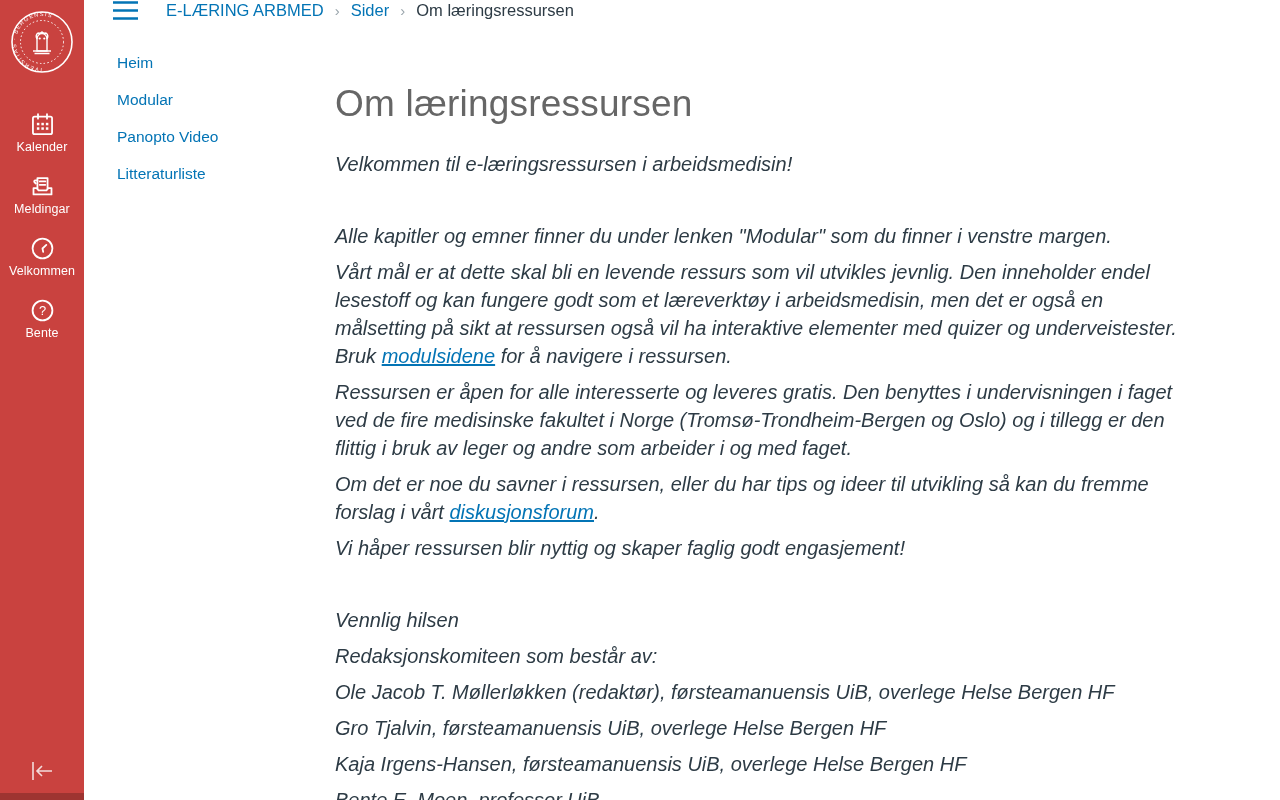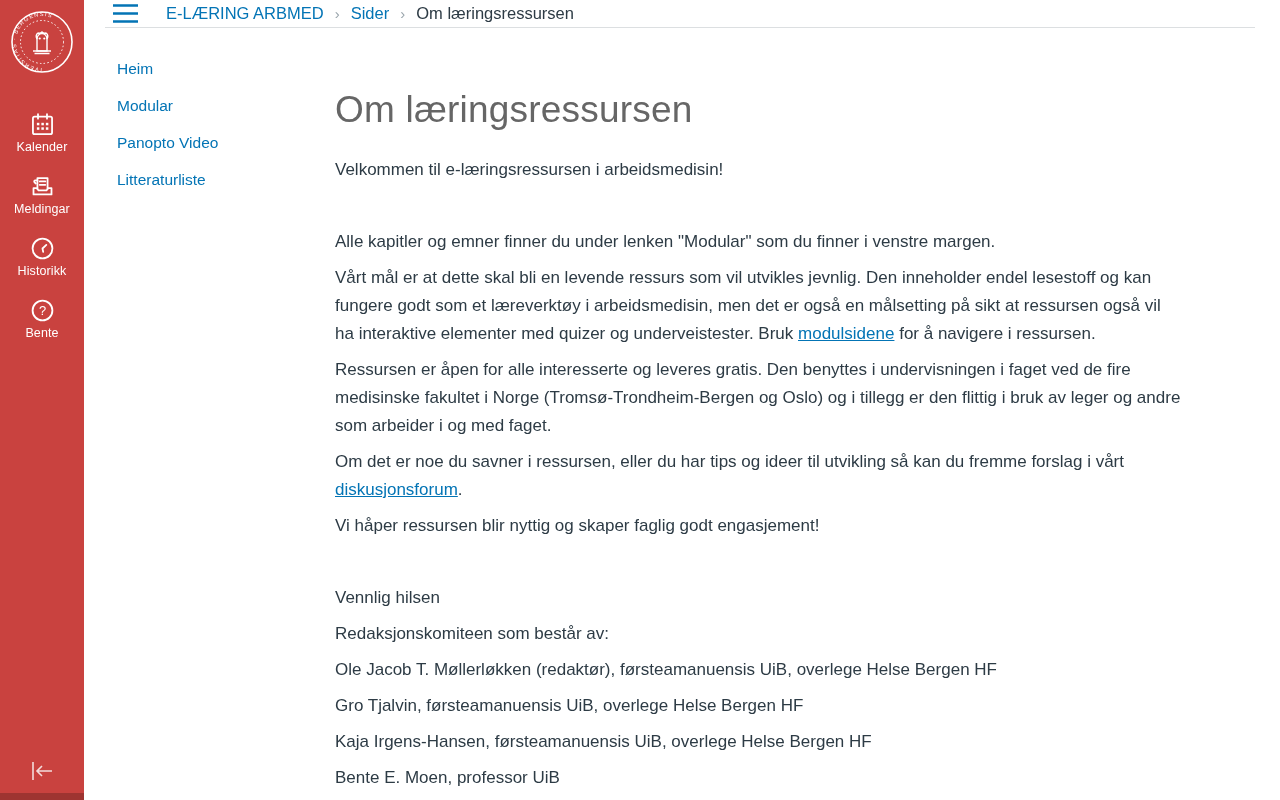--- a/index.html
+++ b/index.html
@@ -36,22 +36,22 @@
                    margin:0 25px 0 21px; }
 
   .layout { display:flex; flex:1; }
   .course-nav { width:218px; flex:0 0 218px; padding:33px 0 0 33px; }
   .course-nav a { display:block; margin-bottom:19px; font-size:15.5px;
                   color:var(--link-blue,#0374b5); text-decoration:none; cursor:pointer; }
 
   .content { flex:1; padding:62px 70px 0 33px; max-width:950px; }
   .page-title { font-size:37px; font-weight:400; color:var(--title-gray,#666);
                 line-height:1.15; margin-bottom:24px; letter-spacing:.2px; }
-  .page-body p { font-size:17px; line-height:28px; margin:0 0 8px;
-                 color:var(--text-dark,#2d3b45); }
+  .page-body p { font-size:20px; line-height:28px; margin:0 0 8px;
+                 color:var(--text-dark,#2d3b45);font-style:italic; }
   .page-body a { color:var(--link-blue,#0374b5); text-decoration:underline; cursor:pointer; }
 
   svg { display:block; margin:0 auto; }
 </style>
 </head>
 <body>
 
 <div class="app">
 
   <aside class="sidebar">
@@ -103,21 +103,21 @@
           </span>
           <span class="gn-label">Meldingar</span>
         </div>
         <div class="gn-item">
           <span class="gn-icon">
             <svg width="27" height="27" viewBox="0 0 24 24" fill="none" stroke="#fff" stroke-width="1.6" stroke-linecap="round">
               <circle cx="12" cy="12" r="8.8"></circle>
               <path d="M12 12l3.4-3.2M12 12l.6 3"></path>
             </svg>
           </span>
-          <span class="gn-label">Historikk</span>
+          <span class="gn-label">Velkommen</span>
         </div>
         <div class="gn-item">
           <span class="gn-icon">
             <svg width="27" height="27" viewBox="0 0 24 24" fill="none" stroke="#fff" stroke-width="1.6">
               <circle cx="12" cy="12" r="8.8"></circle>
               <text x="12" y="16.3" font-size="11.5" text-anchor="middle" fill="#fff" stroke="none" font-family="Liberation Sans, sans-serif">?</text>
             </svg>
           </span>
           <span class="gn-label">Bente</span>
         </div>

